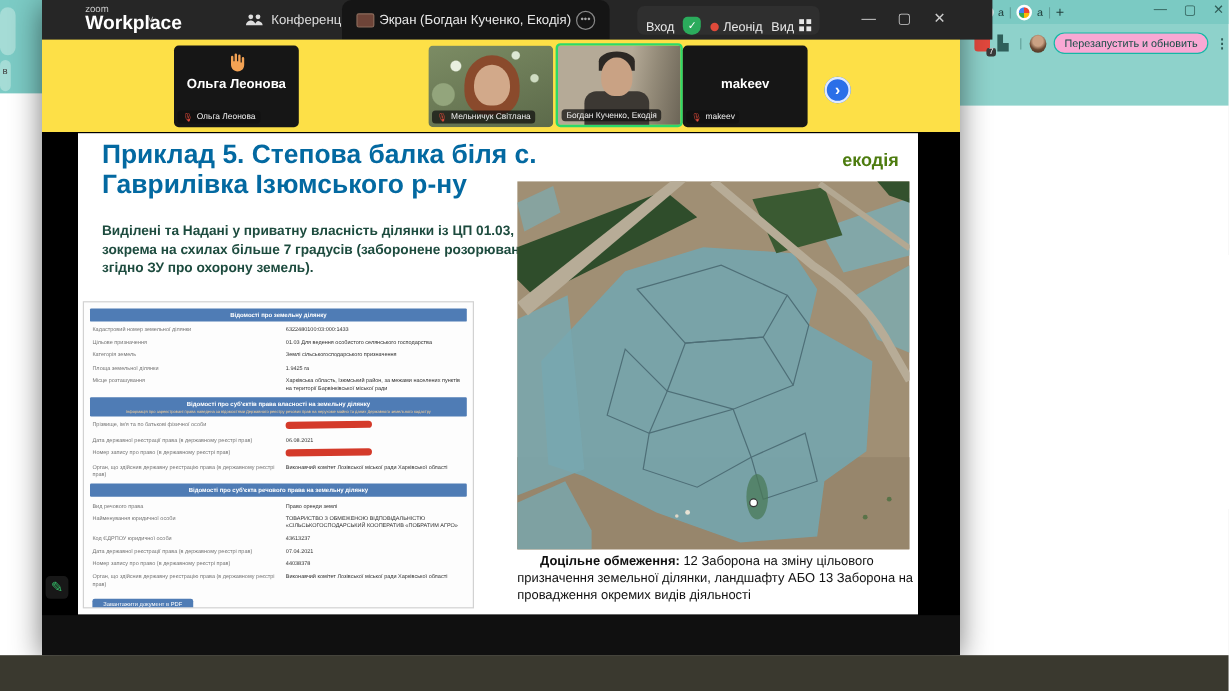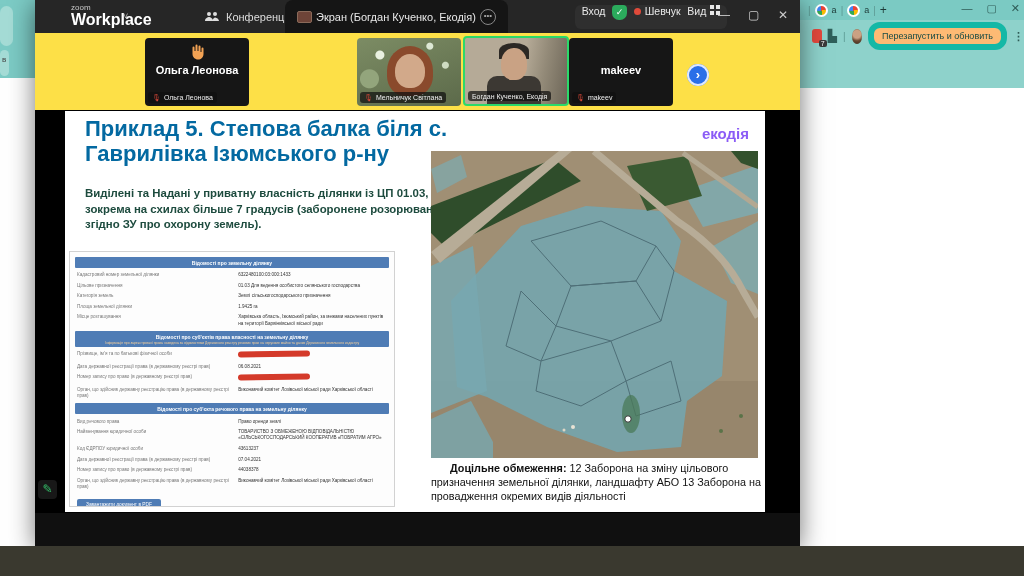--- a/index.html
+++ b/index.html
@@ -12,39 +12,39 @@
   #br-tabs{left:0;top:0;width:224px;height:20px;background:#7bcac3;display:flex;align-items:center;gap:4px;padding-left:8px;box-sizing:border-box;color:#2d4a47;}
   .gball{width:13px;height:13px;border-radius:50%;background:conic-gradient(#ea4335 0 25%,#fbbc05 0 50%,#34a853 0 75%,#4285f4 0 100%);border:2px solid #fff;box-sizing:border-box;}
   .tabletter{font-size:9px;color:#1d3a37;}
   .tabsep{color:#5d9a94;font-size:10px;}
   #br-winctl{position:absolute;right:4px;top:2px;display:flex;gap:14px;color:#2f5c57;font-size:11px;}
   #br-toolbar{left:0;top:22px;width:224px;height:28px;display:flex;align-items:center;gap:6px;padding-left:12px;box-sizing:border-box;}
   #ext-red{width:14px;height:14px;border-radius:3px;background:#e2483d;position:relative;}
   #ext-badge{position:absolute;right:-5px;bottom:-4px;background:#3a3a3a;color:#fff;font-size:7px;border-radius:2px;padding:0 2px;}
   #ext-puzzle{width:13px;height:13px;color:#2f5f5a;font-size:12px;line-height:13px;}
   #br-avatar{width:15px;height:15px;border-radius:50%;background:radial-gradient(circle at 50% 35%,#caa183 35%,#6b4a33 60%,#3c2d20 100%);}
-  #restart-btn{background:#fdba74;border:6px solid #14b8a6;border-radius:12px;color:#164a44;font-size:9px;padding:3px 8px;white-space:nowrap;}
+  #restart-btn{background:#f9a8d4;border:1px solid #14b8a6;border-radius:12px;color:#164a44;font-size:9px;padding:3px 8px;white-space:nowrap;}
   #br-menu{color:#2f5c57;font-size:11px;font-weight:bold;}
   #left-strip-teal{left:0;top:0;width:35px;height:78px;background:#7ccbc5;}
   .lsblob{background:#a5dcd6;border-radius:8px;}
   #left-strip-white{left:0;top:78px;width:35px;height:468px;background:#fff;}
   #edge-fragment{left:2px;top:55px;font-size:8px;color:#444;}
 
   
   #zoom-window{left:35px;top:0;width:765px;height:546px;background:#232323;box-shadow:0 4px 24px rgba(0,0,0,.55);}
-  #zw-titlebar{left:0;top:0;width:765px;height:33px;background:#262626;}
+  #zw-titlebar{left:0;top:0;width:765px;height:33px;background:#262626;padding-left:27px;}
   #zw-logo{left:36px;top:4px;line-height:1;color:#fff;}
   #zw-logo .l1{font-size:8px;color:#c9c9c9;display:block;}
   #zw-logo .l2{font-size:16px;font-weight:bold;display:block;}
   #zw-logo-chevron{left:88px;top:11px;color:#bbb;font-size:9px;}
   #meeting-tab{left:160px;top:5px;height:23px;display:flex;align-items:center;gap:7px;color:#ddd;font-size:11px;padding:0 10px;border-radius:5px;}
   #screen-tab{left:250px;top:0;height:33px;background:#151515;border-radius:8px 8px 0 0;display:flex;align-items:center;gap:4px;color:#e8e8e8;font-size:11px;padding:0 12px;}
   #screen-tab-icon{width:13px;height:10px;border-radius:2px;background:#6e4438;border:1px solid #8a6a5a;}
   #screen-tab-more{width:14px;height:14px;border:1px solid #888;border-radius:50%;color:#aaa;font-size:8px;line-height:12px;text-align:center;}
-  #zw-topctl{left:540px;top:5px;width:152px;height:24px;background:#2f2f2f;border-radius:6px;display:flex;align-items:flex-start;justify-content:space-evenly;color:#e8e8e8;font-size:10.5px;}
+  #zw-topctl{left:496px;top:5px;width:152px;height:24px;background:#2f2f2f;border-radius:6px;display:flex;align-items:flex-end;justify-content:space-evenly;color:#e8e8e8;font-size:10.5px;}
   #shield{width:15px;height:15px;background:#2bab5c;border-radius:4px 4px 7px 7px;color:#fff;font-size:9px;text-align:center;line-height:15px;}
   #rec-dot{width:7px;height:7px;border-radius:50%;background:#e04a3a;display:inline-block;margin-right:4px;}
   #view-grid{display:inline-block;width:10px;height:10px;margin-left:4px;background:
      linear-gradient(#e8e8e8,#e8e8e8) 0 0/4px 4px no-repeat,
      linear-gradient(#e8e8e8,#e8e8e8) 6px 0/4px 4px no-repeat,
      linear-gradient(#e8e8e8,#e8e8e8) 0 6px/4px 4px no-repeat,
      linear-gradient(#e8e8e8,#e8e8e8) 6px 6px/4px 4px no-repeat;}
   .winbtn{top:8px;color:#ccc;font-size:12px;line-height:14px;}
 
   
@@ -66,21 +66,21 @@
   #bog-face{position:absolute;left:36px;top:10px;width:26px;height:32px;border-radius:48% 48% 42% 42%;background:#c9a284;}
   #bog-hair{position:absolute;left:34px;top:5px;width:30px;height:16px;border-radius:50% 50% 0 0;background:#2c2824;}
   #bog-body{position:absolute;left:22px;top:38px;width:54px;height:30px;border-radius:10px 10px 0 0;background:#3c3833;}
   #next-btn{left:652px;top:31px;width:22px;height:22px;border-radius:50%;background:#2a6fe8;color:#fff;font-size:13px;font-weight:bold;text-align:center;line-height:21px;box-shadow:0 0 0 2px #dfe9ff inset;}
 
   
   #shared{left:0;top:110px;width:765px;height:403px;background:#000;}
   #annotate-btn{left:3px;top:370px;width:19px;height:19px;background:#181818;border-radius:4px;color:#35c06a;font-size:12px;text-align:center;line-height:19px;}
   #slide{left:30px;top:1px;width:700px;height:401px;background:#fff;color:#1d4b3e;}
   #slide-title{left:20px;top:6px;width:450px;font-size:22px;font-weight:bold;line-height:1.13;color:#0369a1;}
-  #slide-logo{right:16px;top:14px;position:absolute;font-size:15px;font-weight:bold;color:#8b5cf6;}
+  #slide-logo{right:16px;top:14px;position:absolute;font-size:15px;font-weight:bold;color:#4d7c0f;}
   #slide-body{left:20px;top:75px;width:378px;font-size:11.4px;font-weight:600;line-height:1.36;color:#1d4b3e;}
   #caption{left:366px;top:350px;width:334px;font-size:10.8px;line-height:1.3;color:#111;}
   #caption b{font-weight:bold;margin-left:19px;}
 
   
   #doc{left:4px;top:140px;width:326px;height:256px;background:#fdfdfd;border:1px solid #d2d2d2;box-sizing:border-box;padding:3px 5px;overflow:hidden;}
   .doc-header{background:#4f7cb5;color:#fff;font-size:5px;font-weight:bold;text-align:center;padding:2.5px 2px;border-radius:1px;margin:2px 0;}
   .doc-sub{display:block;font-weight:normal;font-size:3.4px;color:#f5cf9a;margin-top:1px;}
   .doc-row{display:flex;padding:2.2px 2px;}
   .doc-label{width:52%;font-size:4.6px;color:#777;line-height:1.35;padding-right:6px;box-sizing:border-box;}
@@ -156,21 +156,21 @@
         <span>Конференция</span>
       </div>
       <div class="abs" id="screen-tab">
         <span id="screen-tab-icon"></span>
         <span>Экран (Богдан Кученко, Екодія)</span>
         <span id="screen-tab-more">•••</span>
       </div>
       <div class="abs" id="zw-topctl">
         <span>Вход</span>
         <span id="shield">✓</span>
-        <span><span id="rec-dot"></span><span>Шевчук</span></span>
+        <span><span id="rec-dot"></span><span>Леонід</span></span>
         <span><span>Вид</span><span id="view-grid"></span></span>
       </div>
       <div class="abs winbtn" style="left:683px;">—</div>
       <div class="abs winbtn" style="left:713px;">▢</div>
       <div class="abs winbtn" style="left:743px;">✕</div>
     </div>
 
     <div class="abs" id="strip">
       <div class="tile" style="left:110px;">
         <svg class="hand" width="15" height="16" viewBox="0 0 15 16">

